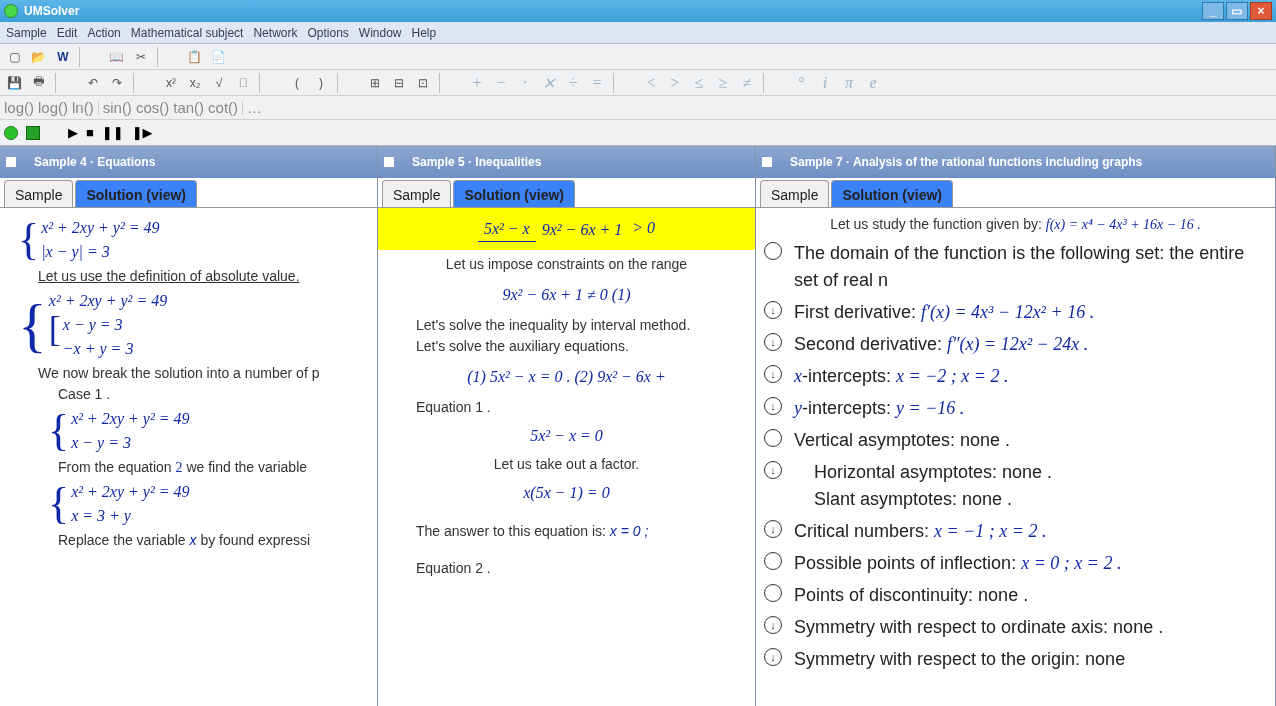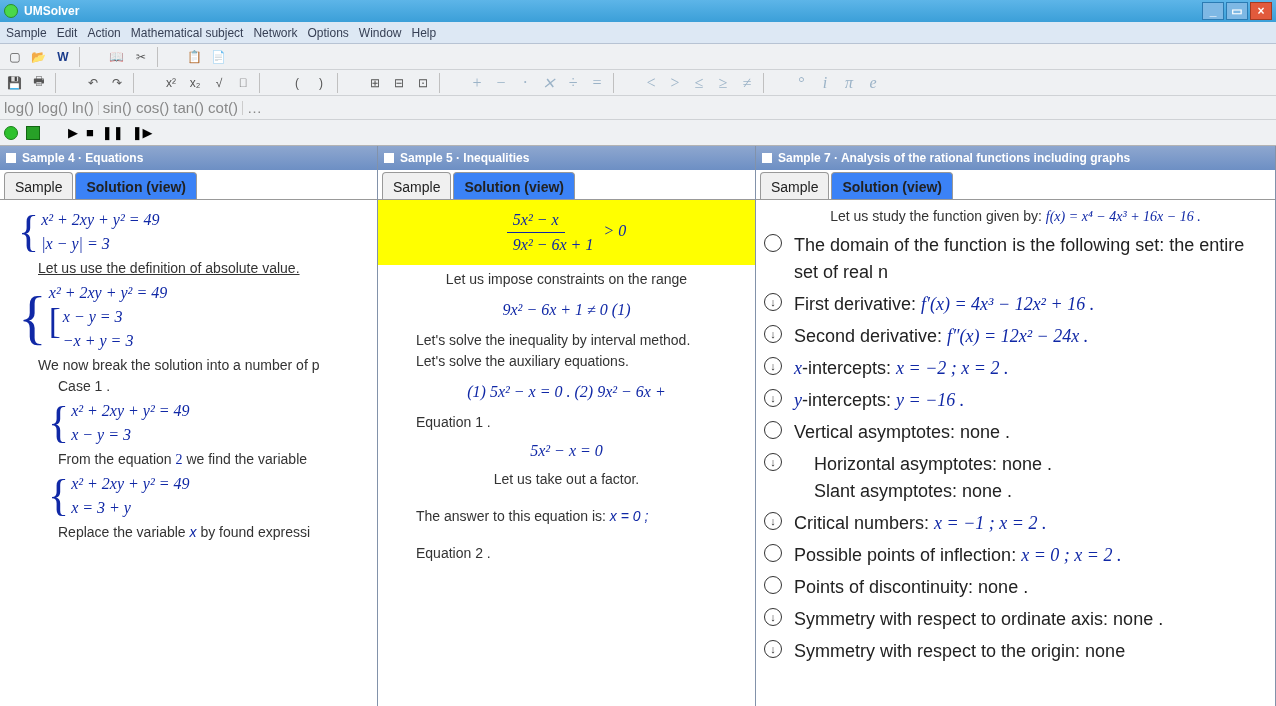--- a/index.html
+++ b/index.html
@@ -18,35 +18,35 @@
 .playbar { height: 26px; background: #eff1f3; border-bottom: 1px solid #b3b3b3; display: flex; align-items: center; padding: 0 4px; gap: 8px; }
 .circle { width: 14px; height: 14px; border-radius: 50%; }
 .green { background: #2dc12d; border: 1px solid #1a801a; }
 .greenrect { width: 14px; height: 14px; background: #27a027; border: 1px solid #126612; }
 .blackicon { color: #000; font-size: 13px; }
 .workspace { display: flex; height: calc(706px - 22px - 22px - 26px - 24px - 26px); }
 .pane { display: flex; flex-direction: column; border-right: 1px solid #8292aa; background: #fff; }
 .pane:nth-child(1){ width: 378px; }
 .pane:nth-child(2){ width: 378px; }
 .pane:nth-child(3){ flex: 1; }
-.paneheader { height: 24px; background: linear-gradient(#8ea7cf,#6d8fc4); color: #fff; font-weight: bold; font-size: 12px; display: flex; align-items: center; padding: 0 6px; gap: 6px; }
+.paneheader { height: 32px; background: linear-gradient(#8ea7cf,#6d8fc4); color: #fff; font-weight: bold; font-size: 12px; display: flex; align-items: center; padding: 0 6px; gap: 18px; }
 .paneheader .box { width: 10px; height: 10px; background: #fff; }
 .tabs { display: flex; height: 30px; align-items: flex-end; background: #fff; border-bottom: 1px solid #999; padding: 0 4px; gap: 2px; }
 .tab { padding: 6px 10px 4px; border: 1px solid #999; border-bottom: none; border-radius: 4px 4px 0 0; background: #f0f0f0; font-size: 14px; color: #222; }
 .tab.active { background: #3b82f6; font-weight: bold; position: relative; top: 0; }
 .content { flex: 1; overflow: hidden; padding: 6px 8px; font-family: Georgia, "Times New Roman", serif; color: #1028a6; font-size: 16px; line-height: 1.5; }
 .content .text { color: #333; font-family: Arial, sans-serif; font-size: 14px; }
 .content .mi { font-style: italic; }
 .brace { font-size: 44px; line-height: 0.9; display: inline-block; vertical-align: middle; margin-right: 2px; }
 .sysblock { display: flex; align-items: center; margin: 2px 0 2px 10px; }
 .syscol { display: inline-block; }
 .indent { margin-left: 30px; }
 .under { text-decoration: underline; }
 .hl { background: #ffff00; padding: 8px 14px; margin: -6px -8px 4px -8px; }
-.frac { display: inline-flex; flex-direction: column; align-items: flex-start; vertical-align: middle; }
+.frac { display: inline-flex; align-items: flex-end; vertical-align: middle; }
 .frac .num { border-bottom: 1.5px solid #1028a6; padding: 0 6px; }
 .frac .den { padding: 0 6px; }
 .bullet { display: flex; align-items: flex-start; gap: 12px; margin: 5px 0; }
 .bicon { width: 18px; height: 18px; border: 1.5px solid #333; border-radius: 50%; flex-shrink: 0; margin-top: 2px; display: flex; align-items: center; justify-content: center; font-size: 11px; color: #333; }
 .bullet .btext { color: #222; font-family: Arial, sans-serif; font-size: 18px; }
 .bullet .btext .mi { color: #1028a6; font-family: Georgia, serif; font-style: italic; }
 .bullet .btext .mm { color: #1028a6; font-family: Georgia, serif; }
 </style>
 </head>
 <body>
@@ -219,20 +219,21 @@
         </span><span class="mi"> &gt; 0</span>
       </div>
       <div class="text" style="text-align:center;margin-top:4px;">Let us impose constraints on the range</div>
       <div class="mi" style="text-align:center;margin:8px 0;">9x² − 6x + 1 ≠ 0  (1)</div>
       <div class="text indent">Let's solve the inequality by interval method.</div>
       <div class="text indent">Let's solve the auxiliary equations.</div>
       <div class="mi" style="text-align:center;margin:8px 0;">(1) 5x² − x = 0 . (2) 9x² − 6x +</div>
       <div class="text indent">Equation 1 .</div>
       <div class="mi" style="text-align:center;margin:6px 0;">5x² − x = 0</div>
       <div class="text" style="text-align:center;">Let us take out a factor.</div>
+      <div class="mi" style="text-align:center;margin:6px 0;">x(5x − 1) = 0</div>
       <div class="text indent" style="margin-top:16px;">
         <span>The answer to this equation is: </span><span class="mi" style="color:#1028a6;">x = 0 ;</span>
       </div>
       <div class="text indent" style="margin-top:16px;">Equation 2 .</div>
     </div>
   </div>
 
   <div class="pane">
     <div class="paneheader">
       <span class="box"></span>

